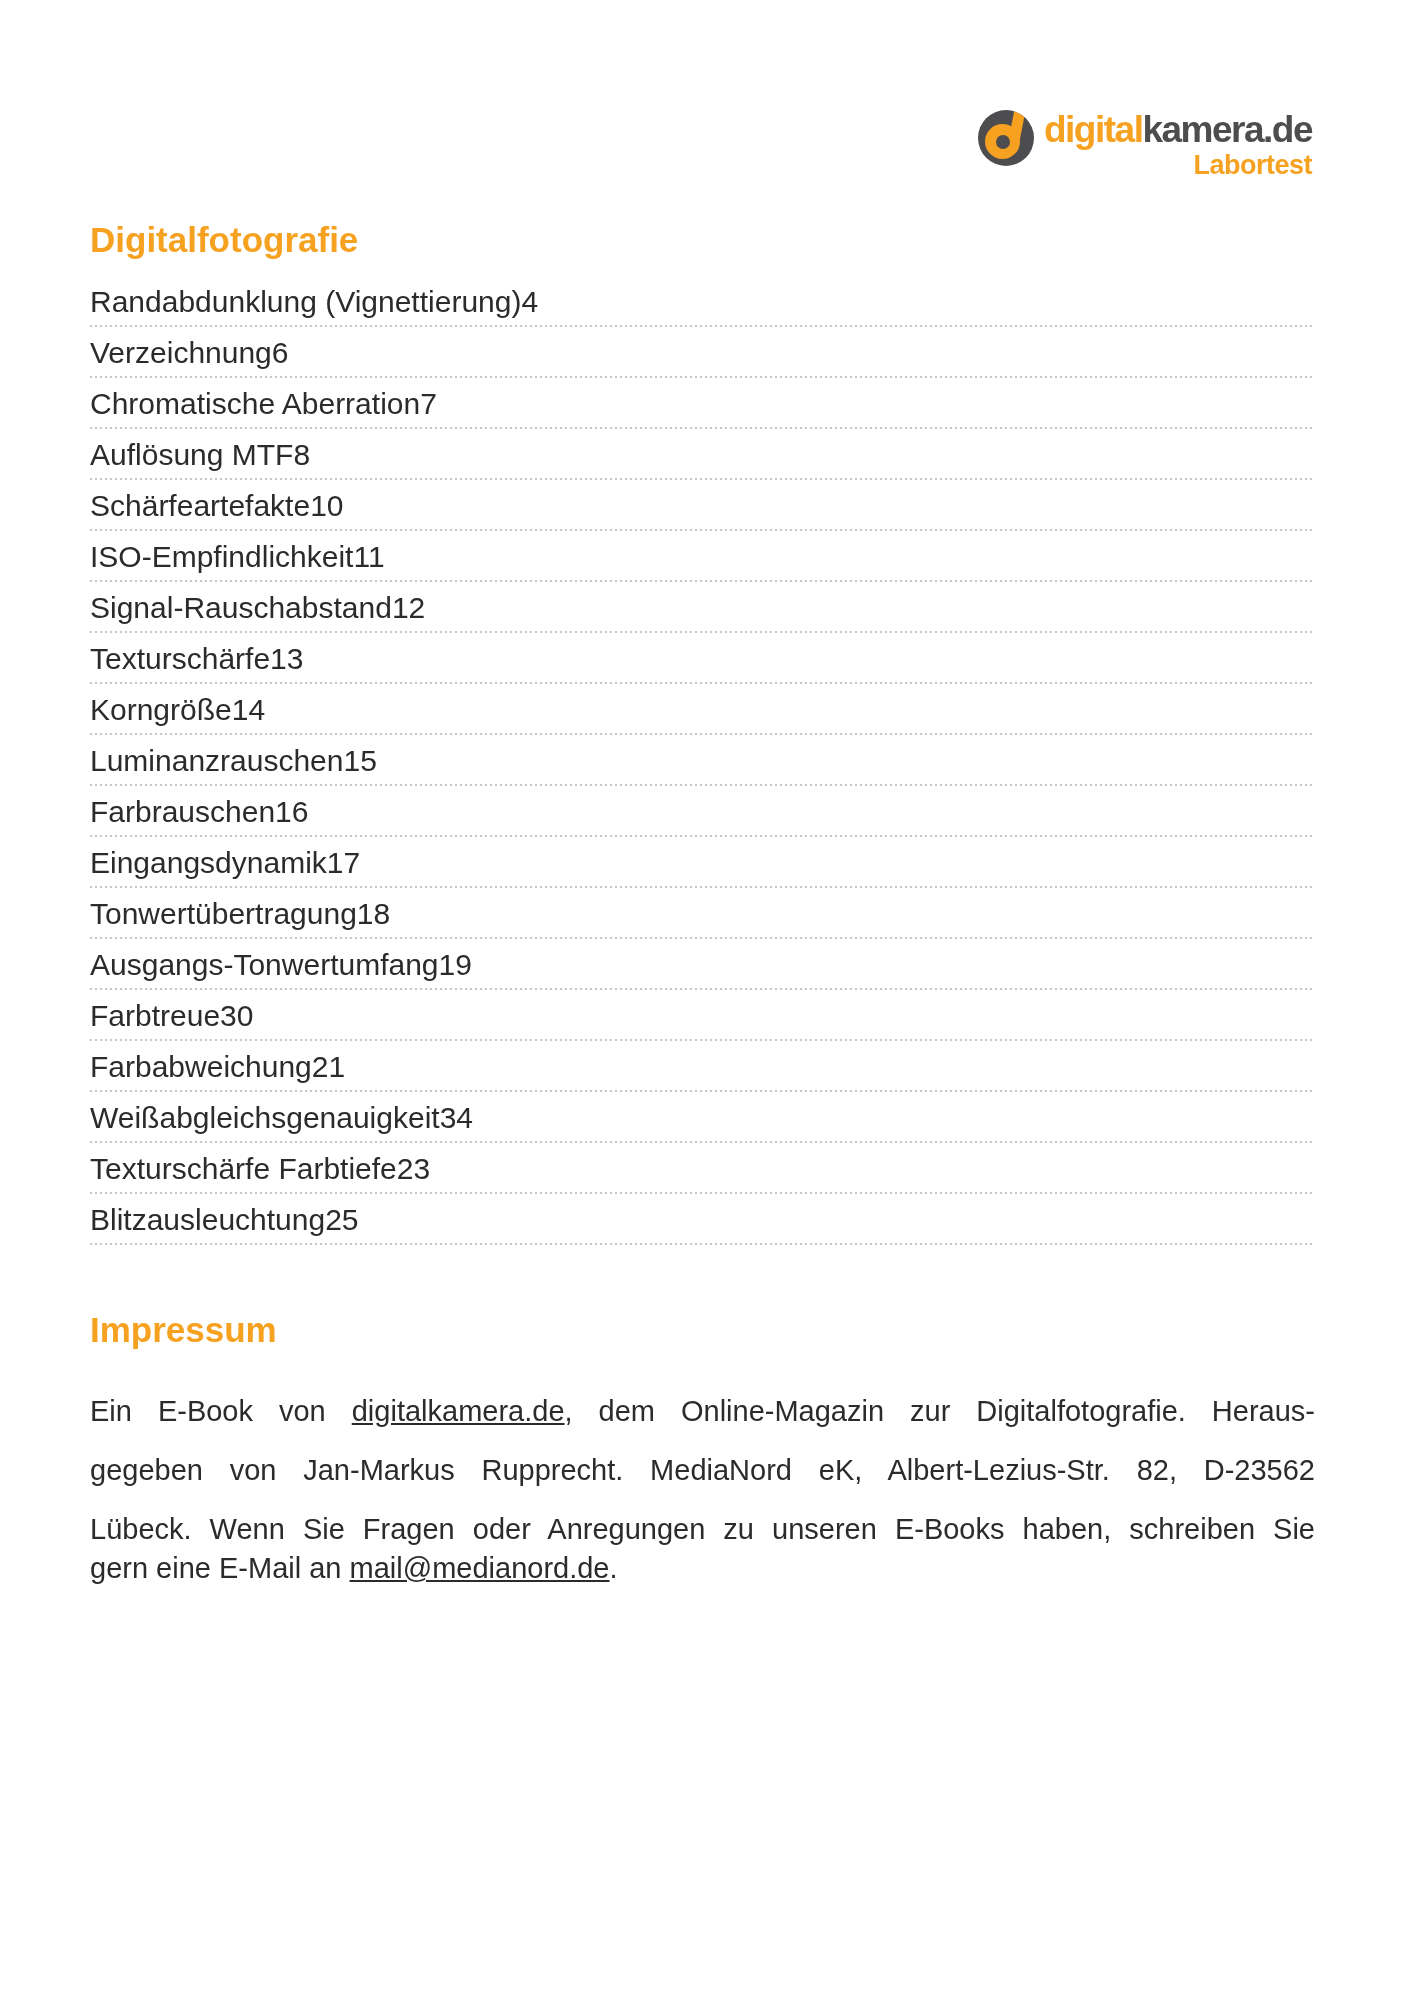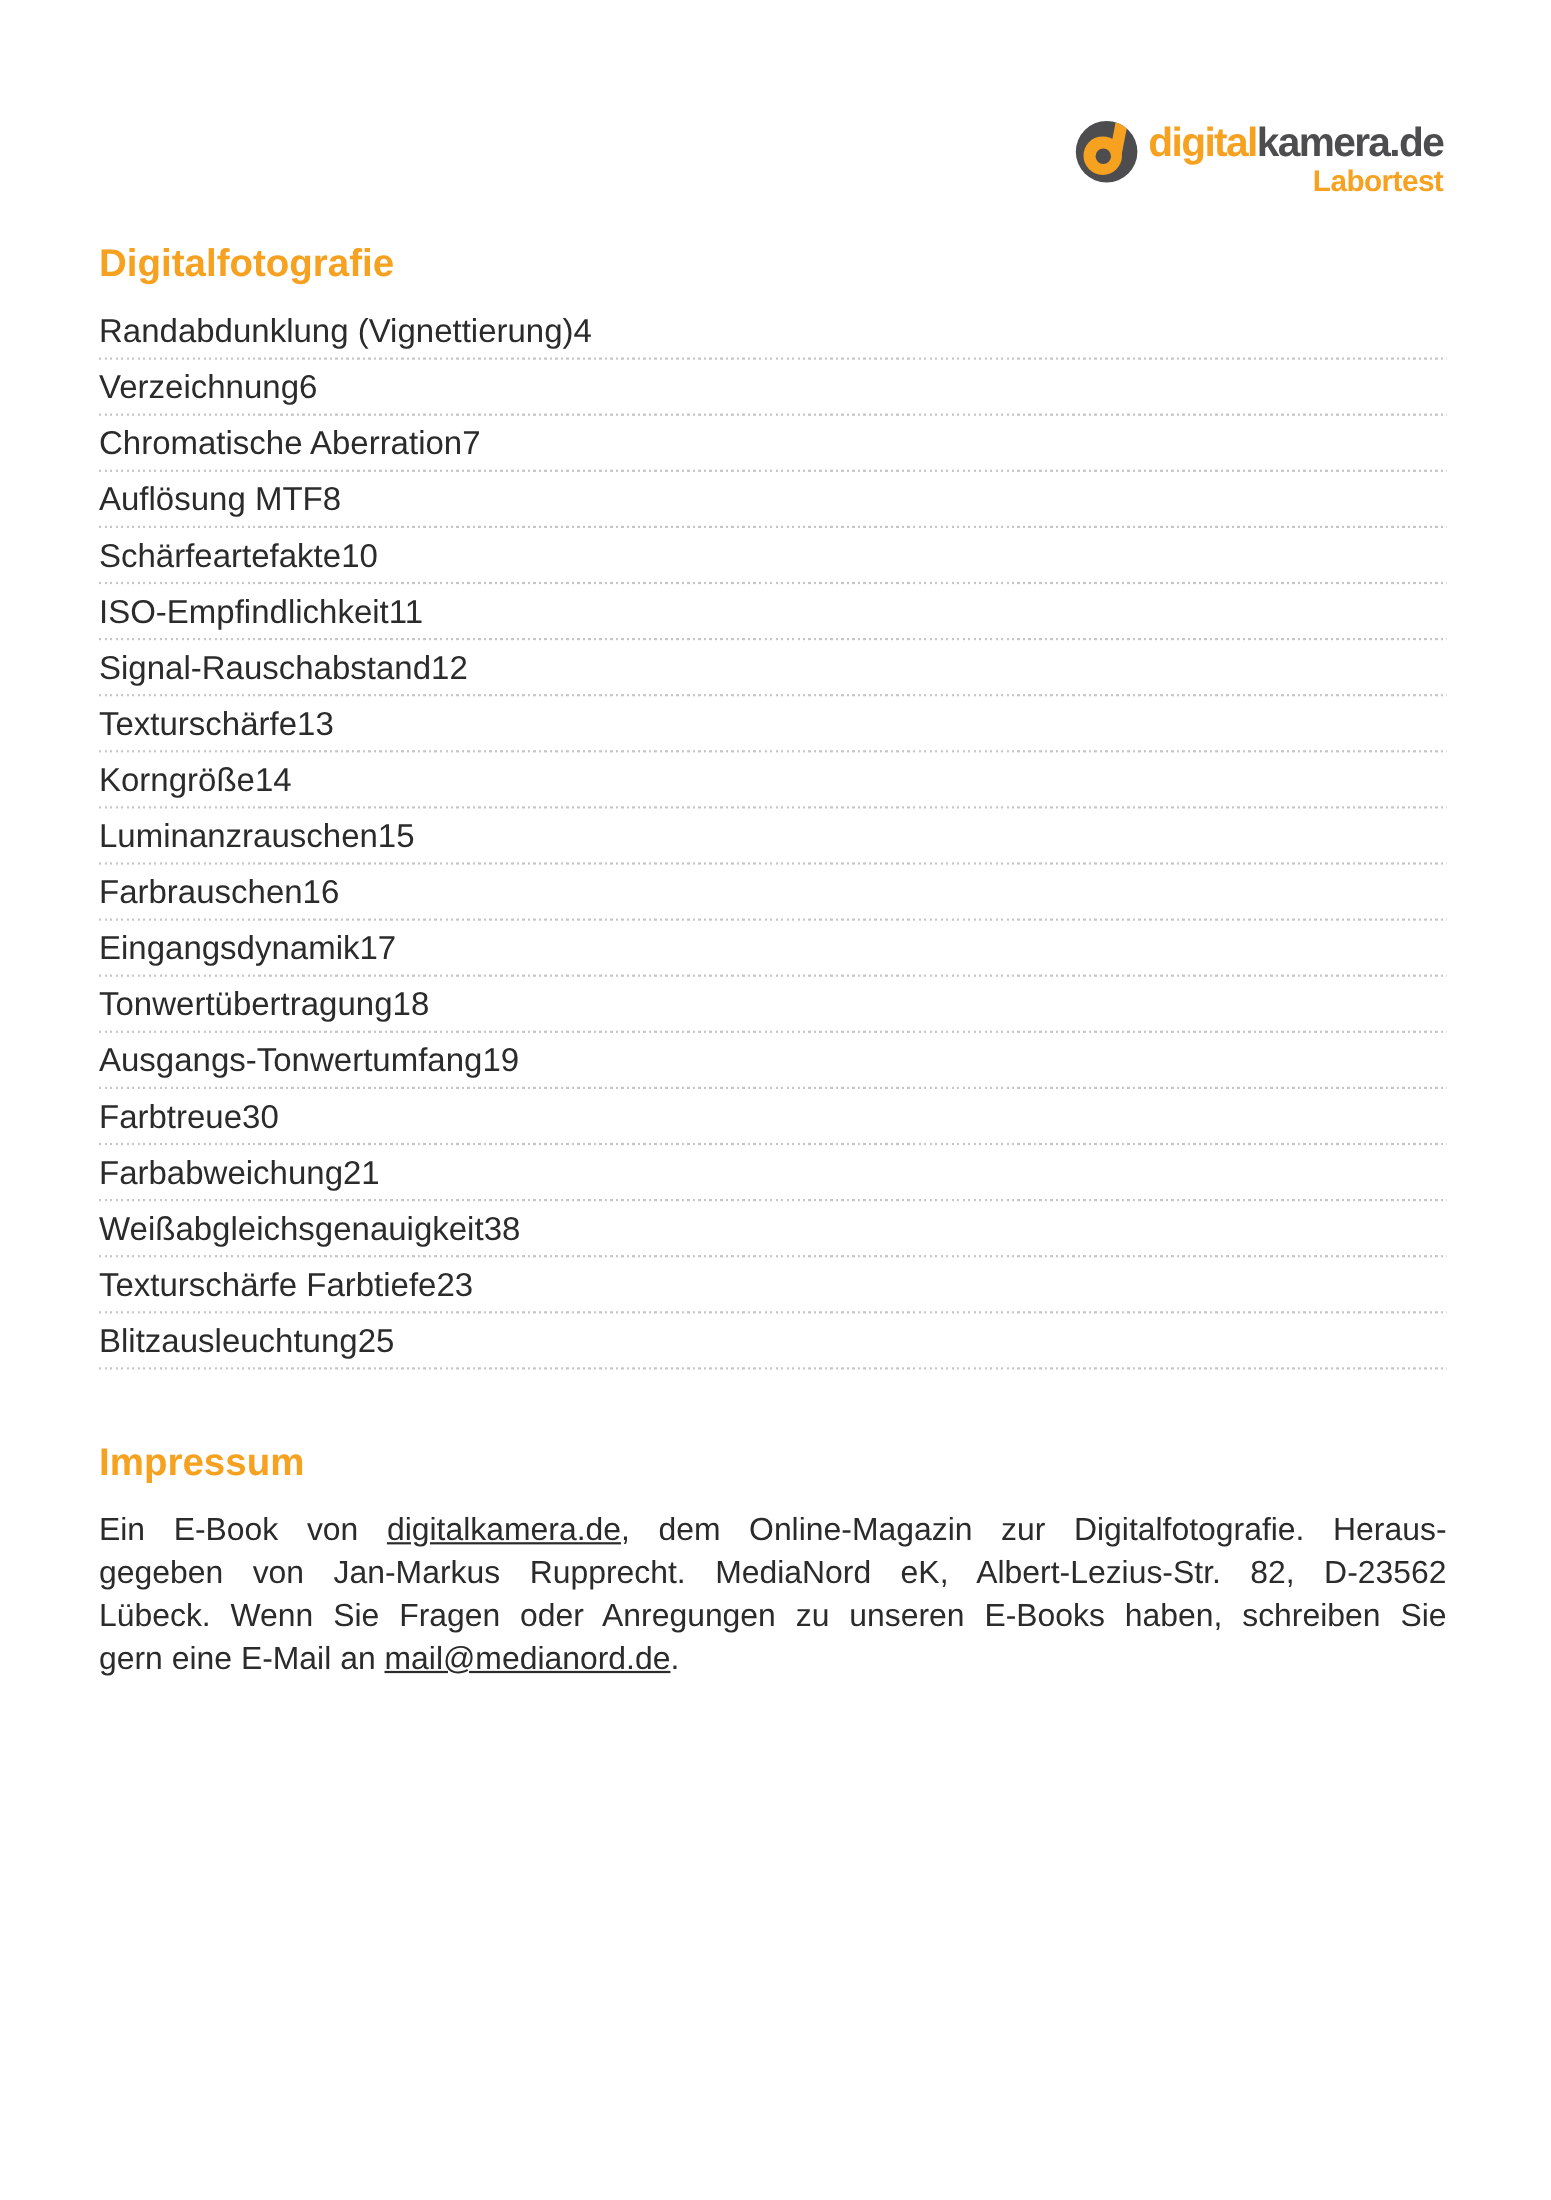--- a/index.html
+++ b/index.html
@@ -73,21 +73,21 @@
   .toc-page{font-size:30px;line-height:1;color:var(--ink);}
 
   .imp-heading{
     position:absolute;top:1310px;margin:0;
     color:var(--orange);font-size:35px;font-weight:bold;
   }
   .imp-body{position:absolute;top:1372px;left:0;width:100%;}
   .imp-line{
     font-size:29px;line-height:39px;white-space:normal;color:var(--ink);
   }
-  .imp-line.just{text-align:justify;text-align-last:justify;}
+  .imp-line.just{text-align:justify;text-align-last:justify;margin-top:20px;}
   .doclink{color:var(--ink);text-decoration:underline;cursor:pointer;}
 
   .page-number{
     position:absolute;top:1928px;left:0;width:100%;
     text-align:center;font-size:30px;color:var(--ink);
   }
 </style>
 </head>
 <body>
 
@@ -169,21 +169,21 @@
         <div class="toc-row">
           <span class="toc-title">Farbtreue</span>
           <span class="toc-page">30</span>
         </div>
         <div class="toc-row">
           <span class="toc-title">Farbabweichung</span>
           <span class="toc-page">21</span>
         </div>
         <div class="toc-row">
           <span class="toc-title">Weißabgleichsgenauigkeit</span>
-          <span class="toc-page">38</span>
+          <span class="toc-page">34</span>
         </div>
         <div class="toc-row">
           <span class="toc-title">Texturschärfe Farbtiefe</span>
           <span class="toc-page">23</span>
         </div>
         <div class="toc-row">
           <span class="toc-title">Blitzausleuchtung</span>
           <span class="toc-page">25</span>
         </div>
       </div>

